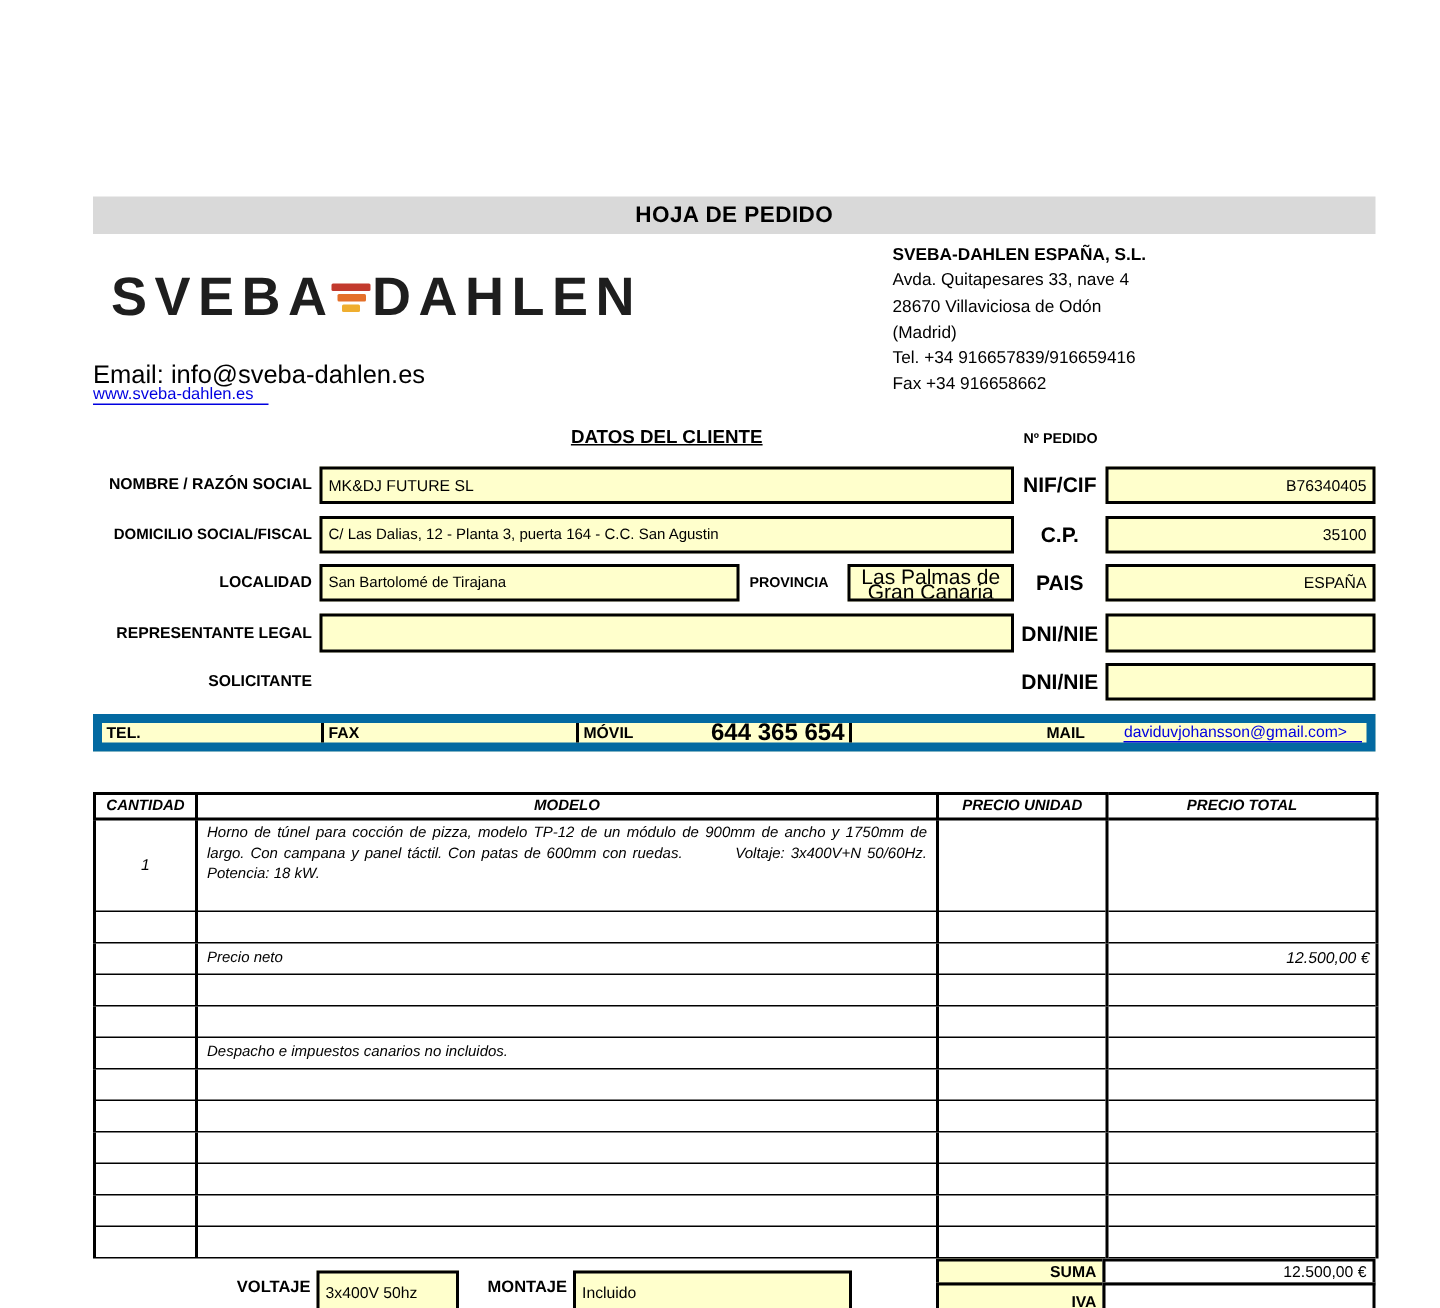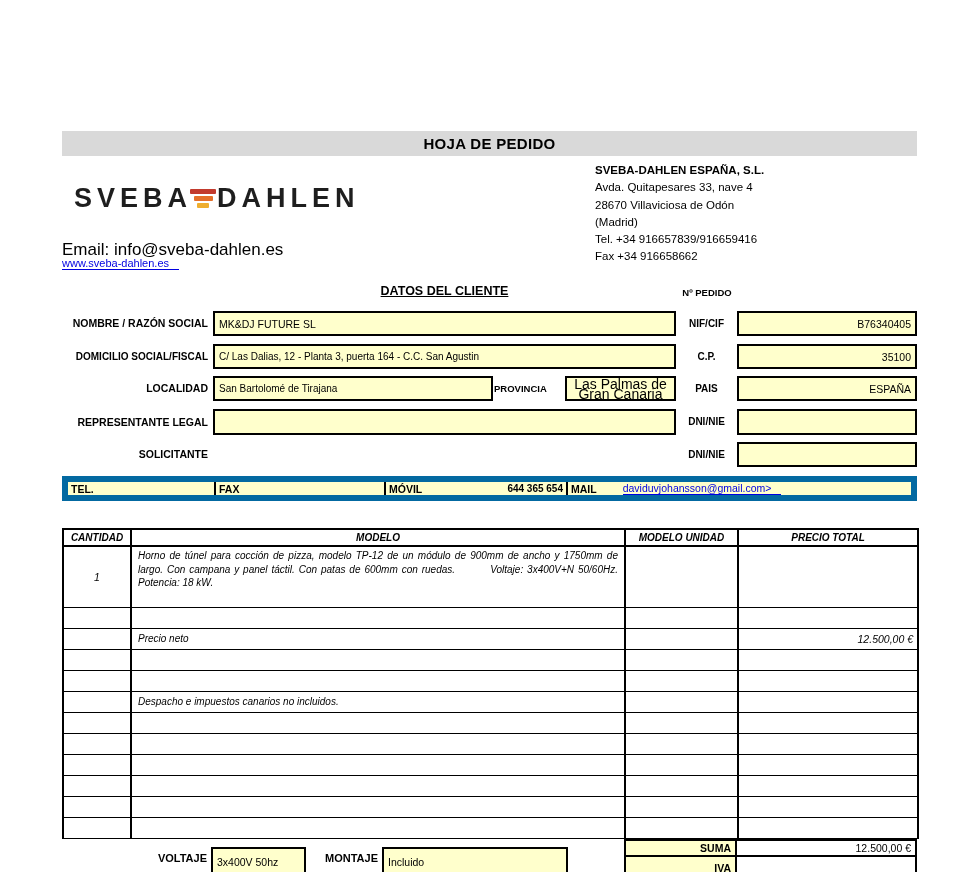--- a/index.html
+++ b/index.html
@@ -7,21 +7,21 @@
   body { font-family:"Liberation Sans", sans-serif; color:#000; }
   .sheet { position:relative; width:960px; height:872px; overflow:hidden; background:#fff; }
   .abs { position:absolute; }
 
   
   .titlebar { left:62px; top:131px; width:855px; height:25px; background:#d9d9d9;
               text-align:center; font-weight:bold; font-size:15px; line-height:25px; letter-spacing:.3px; }
 
   
   .logo { left:74px; top:183px; display:flex; align-items:center; }
-  .logo-word { font-size:27px; font-weight:bold; color:#1e1e1e; letter-spacing:5px; line-height:30px; }
+  .logo-word { font-size:36px; font-weight:bold; color:#1e1e1e; letter-spacing:5px; line-height:30px; }
   .logo-icon { display:flex; flex-direction:column; align-items:center; margin:0 1px 0 -2px; }
   .logo-bar { height:5px; border-radius:1px; margin:1px 0; }
   .bar1 { width:26px; background:#c23a2d; }
   .bar2 { width:19px; background:#e4702a; }
   .bar3 { width:12px; background:#efae2f; }
 
   
   .company { left:595px; top:162px; font-size:11.5px; line-height:17.3px; }
   .company .co-name { font-weight:bold; }
 
@@ -29,34 +29,34 @@
   .link { color:#0000e0; border-bottom:1px solid #0000e0; padding-right:10px; cursor:pointer; }
   .weblink { left:62px; top:257px; font-size:11px; }
 
   
   .section-heading { left:213px; top:284px; width:463px; text-align:center; font-weight:bold;
                      font-size:12.5px; text-decoration:underline; }
   .order-no { left:676px; top:287px; width:62px; text-align:center; font-weight:bold; font-size:9.5px; }
 
   
   .flabel { left:40px; width:168px; text-align:right; font-weight:bold; font-size:10.5px; }
-  .mlabel { left:678px; width:57px; text-align:center; font-weight:bold; font-size:10px; }
+  .mlabel { left:678px; width:57px; text-align:center; font-weight:bold; font-size:14px; }
   .box { background:#ffffcc; border:2px solid #000; font-size:10.5px; display:flex;
          align-items:center; padding:0 4px; overflow:hidden; }
   .box.r { justify-content:flex-end; }
-  .prov-label { left:494px; width:64px; font-weight:bold; font-size:9.5px; }
+  .prov-label { left:494px; width:64px; text-align:center; font-weight:bold; font-size:9.5px; }
   .prov-box { align-items:flex-start; font-size:14px; line-height:10px; padding:1px 3px;text-align:center; }
 
   
   .telrow { left:62px; top:476px; width:855px; height:25px; background:#ffffcc;
             border:6px solid #0369a1; display:flex; }
   .telcell { border-right:2px solid #000; display:flex; align-items:center; padding:0 3px; }
-  .telcell:last-child { border-right:none; flex:1; }
+  .telcell:last-child { border-right:none; flex:1;justify-content:flex-end; }
   .telcell .tlabel { font-weight:bold; font-size:10.5px; }
-  .telcell .tvalue { font-weight:bold; font-size:10px; margin-left:auto; }
+  .telcell .tvalue { font-weight:bold; font-size:16px; margin-left:auto; }
   .mail-link { font-size:10.5px; margin-left:26px; }
 
   
   .items { left:62px; top:528px;font-style:italic; }
   table { border-collapse:collapse; table-layout:fixed; width:855px; }
   th { border:2px solid #000; font-size:10px; font-weight:bold; height:17px; background:#fff; }
   td { border-top:1px solid #000; border-bottom:1px solid #000;
        border-left:2px solid #000; border-right:2px solid #000; height:21px; background:#fff; }
   tr.product td { height:61px; vertical-align:top; }
   td.c-qty { text-align:center; font-size:10.5px; }
@@ -156,21 +156,21 @@
       <colgroup>
           <col style="width:68px">
           <col style="width:494px">
           <col style="width:113px">
           <col style="width:180px">
         </colgroup>
       <tbody>
           <tr>
         <th>CANTIDAD</th>
         <th>MODELO</th>
-        <th>MODELO UNIDAD</th>
+        <th>PRECIO UNIDAD</th>
         <th>PRECIO TOTAL</th>
       </tr>
       <tr class="product">
         <td class="c-qty" style="vertical-align:middle;">1</td>
         <td class="c-mod">Horno de túnel para cocción de pizza, modelo TP-12 de un módulo de 900mm de ancho y 1750mm de largo. Con campana y panel táctil. Con patas de 600mm con ruedas.         Voltaje: 3x400V+N 50/60Hz. Potencia: 18 kW.</td>
         <td class="c-pu"></td>
         <td class="c-pt"></td>
       </tr>
       <tr>
         <td class="c-qty"></td>

